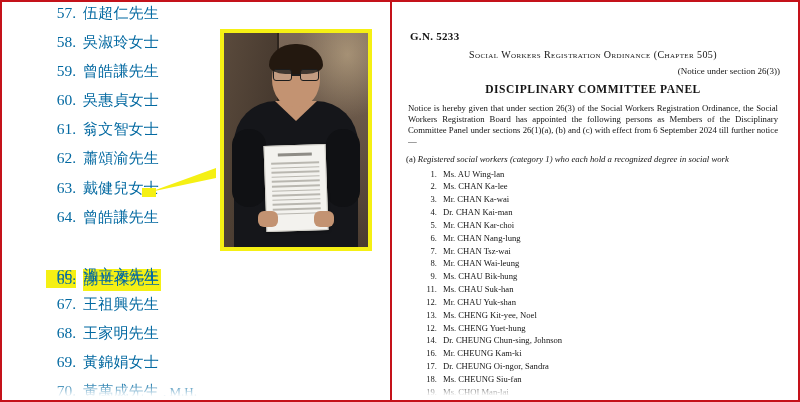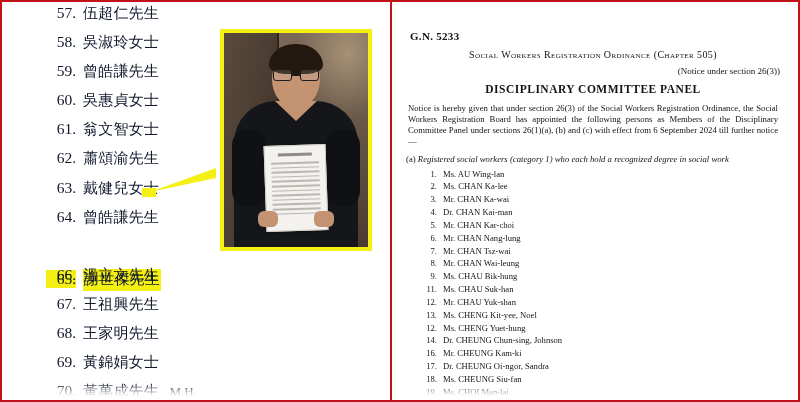--- a/index.html
+++ b/index.html
@@ -33,21 +33,21 @@
     width: 190px;
     list-style: none;
     margin: 0; padding: 0;
   }
   .name-item {
     display: flex;
     align-items: baseline;
     height: 29.1px;
     font-family: "DejaVu Sans", sans-serif;
     font-size: 15px;
-    color: #0f172a;
+    color: #0369a1;
     white-space: nowrap;
   }
   .name-num {
     display: inline-block;
     width: 30px;
     text-align: right;
     margin-right: 7px;
     font-family: "Liberation Serif", serif;
     font-size: 15.5px;
   }

